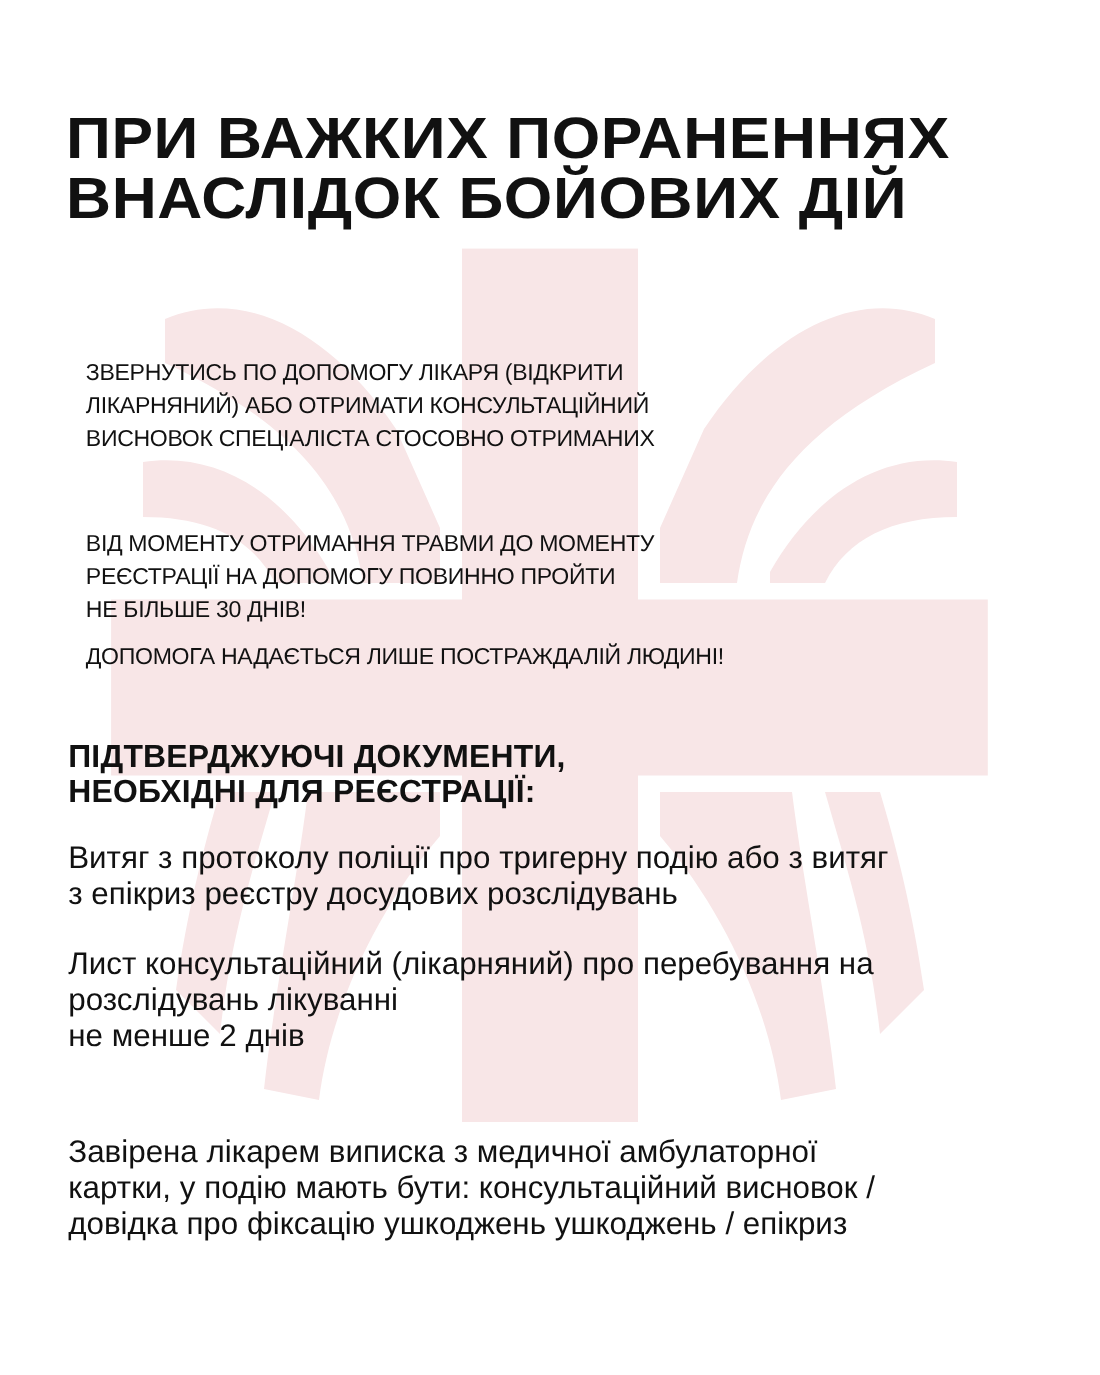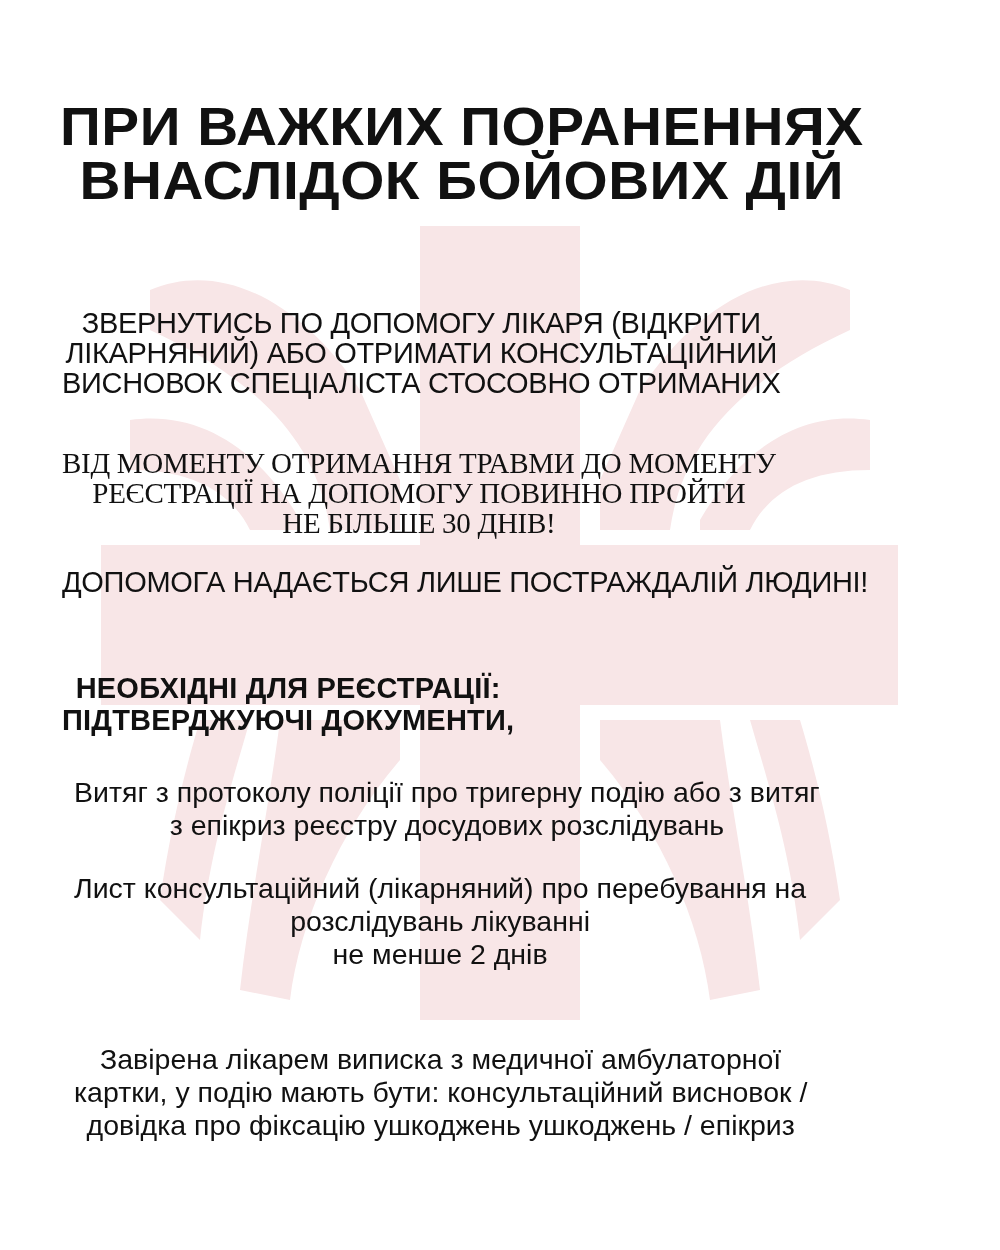--- a/index.html
+++ b/index.html
@@ -9,55 +9,55 @@
       position: relative;
       overflow: hidden;
       font-family: "Liberation Sans", "DejaVu Sans", sans-serif;
       color: #111111;
     }
     .watermark {
       position: absolute; left: 0; top: 0;
       width: 1000px; height: 1250px;
       z-index: 0;
     }
-    .content { position: absolute; left: 0; top: 0; width: 1000px; height: 904px; z-index: 1; text-align: center; }
+    .content { position: absolute; left: 0; top: 0; width: 1000px; height: 904px; z-index: 1; }
     .title {
       position: absolute; left: 60px; top: 100px;
       margin: 0;
       font-family: "Liberation Sans", sans-serif;
       font-weight: 700;
       font-size: 53px;
       line-height: 54px;
       letter-spacing: 0.5px;
       transform: scaleX(1.07);
       transform-origin: left top;
       text-transform: uppercase;
     }
     .title span { display: block; white-space: nowrap; }
     .caps-block {
       position: absolute; left: 62px;
-      font-size: 29px; line-height: 30px;
+      font-size: 21px; line-height: 30px;
       letter-spacing: -0.3px;
       text-transform: uppercase;
       font-weight: 400;
-      margin: 0;
+      margin: 16px;
     }
     .caps-block span { display: block; white-space: nowrap; }
     .p1 { top: 308px; }
-    .p2 { top: 448px; font-family: Liberation Serif, serif; }
+    .p2 { top: 464px; }
     .p3 { top: 567px; }
     .sub-title {
       position: absolute; left: 62px; top: 672px; margin: 0;
       font-size: 29px; line-height: 32px; font-weight: 700;
       letter-spacing: 0.2px;
       text-transform: uppercase;
     }
     .sub-title span { display: block; white-space: nowrap; }
     .doc {
-      position: absolute; left: 62px; margin: 12px;
+      position: absolute; left: 62px; margin: 0;
       font-size: 28.5px; line-height: 33px; font-weight: 400;
     }
     .doc span { display: block; white-space: nowrap; }
     .d1 { top: 764px; }
     .d2 { top: 860px; }
     .d3 { top: 1031px; }
   </style>
 </head>
 <body>
 
@@ -99,22 +99,22 @@
     <span>ВІД МОМЕНТУ ОТРИМАННЯ ТРАВМИ ДО МОМЕНТУ</span>
     <span>РЕЄСТРАЦІЇ НА ДОПОМОГУ ПОВИННО ПРОЙТИ</span>
     <span>НЕ БІЛЬШЕ 30 ДНІВ!</span>
   </p>
 
   <p class="caps-block p3">
     <span>ДОПОМОГА НАДАЄТЬСЯ ЛИШЕ ПОСТРАЖДАЛІЙ ЛЮДИНІ!</span>
   </p>
 
   <h2 class="sub-title">
+    <span>ПІДТВЕРДЖУЮЧІ ДОКУМЕНТИ,</span>
     <span>НЕОБХІДНІ ДЛЯ РЕЄСТРАЦІЇ:</span>
-    <span>ПІДТВЕРДЖУЮЧІ ДОКУМЕНТИ,</span>
   </h2>
 
   <p class="doc d1">
     <span>Витяг з протоколу поліції про тригерну подію або з витяг</span>
     <span>з епікриз реєстру досудових розслідувань</span>
   </p>
 
   <p class="doc d2">
     <span>Лист консультаційний (лікарняний) про перебування на</span>
     <span>розслідувань лікуванні</span>

